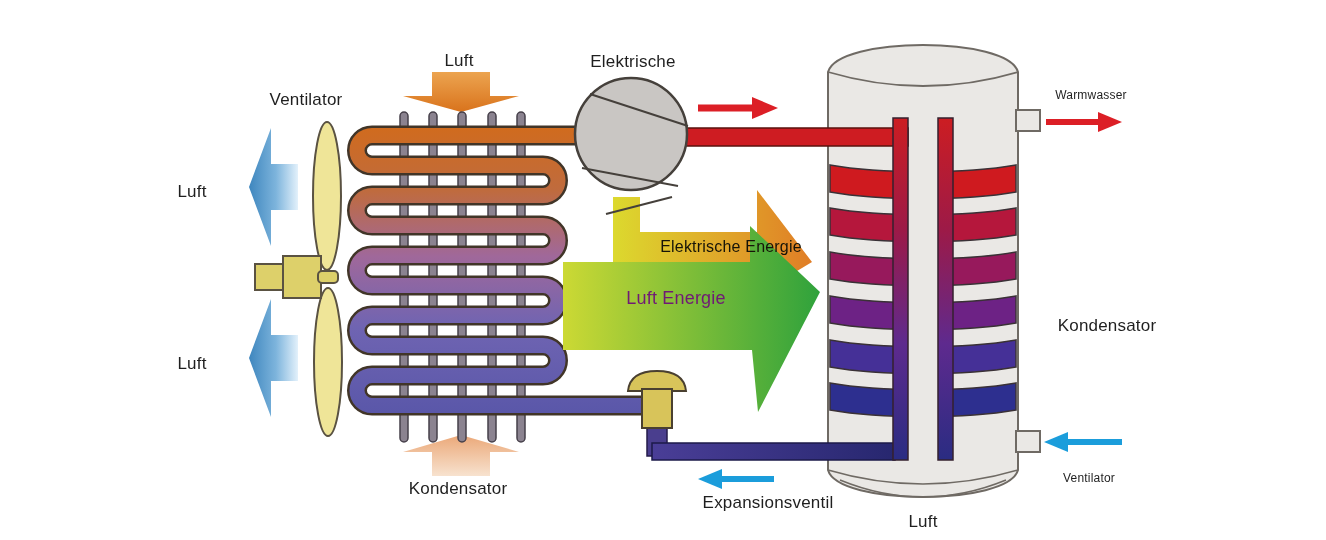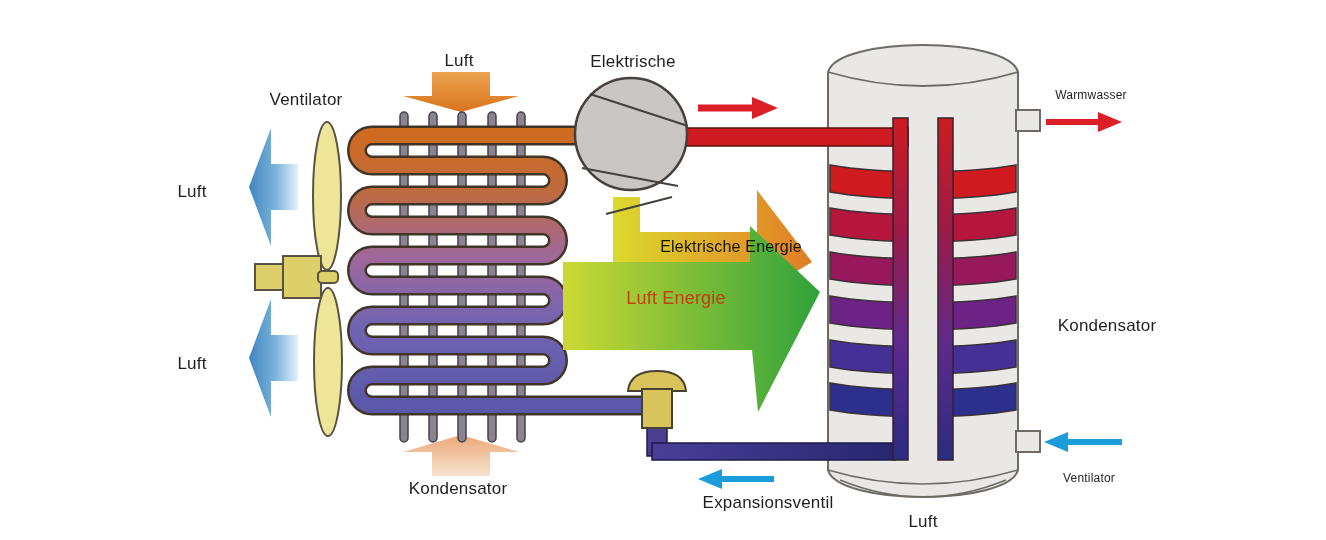--- a/index.html
+++ b/index.html
@@ -14,21 +14,21 @@
   .lbl{
     position:absolute;
     transform:translate(-50%,-50%);
     white-space:nowrap;
     color:#1f1f1f;
     font-size:17px;
     letter-spacing:.2px;
   }
   .lbl-sm{font-size:12px;}
   .lbl-energy-elec{font-size:16px;color:#161408;}
-  .lbl-energy-air{font-size:18px;color:#c2410c;}
+  .lbl-energy-air{font-size:18px;color:#701a75;}
 </style>
 </head>
 <body>
 
 <div class="canvas">
 
   <svg class="scene" width="1326" height="540" viewBox="0 0 1326 540">
     <defs>
       <linearGradient id="coilGrad" gradientUnits="userSpaceOnUse" x1="0" y1="128" x2="0" y2="413">
         <stop offset="0" stop-color="#d06b1e"></stop>

